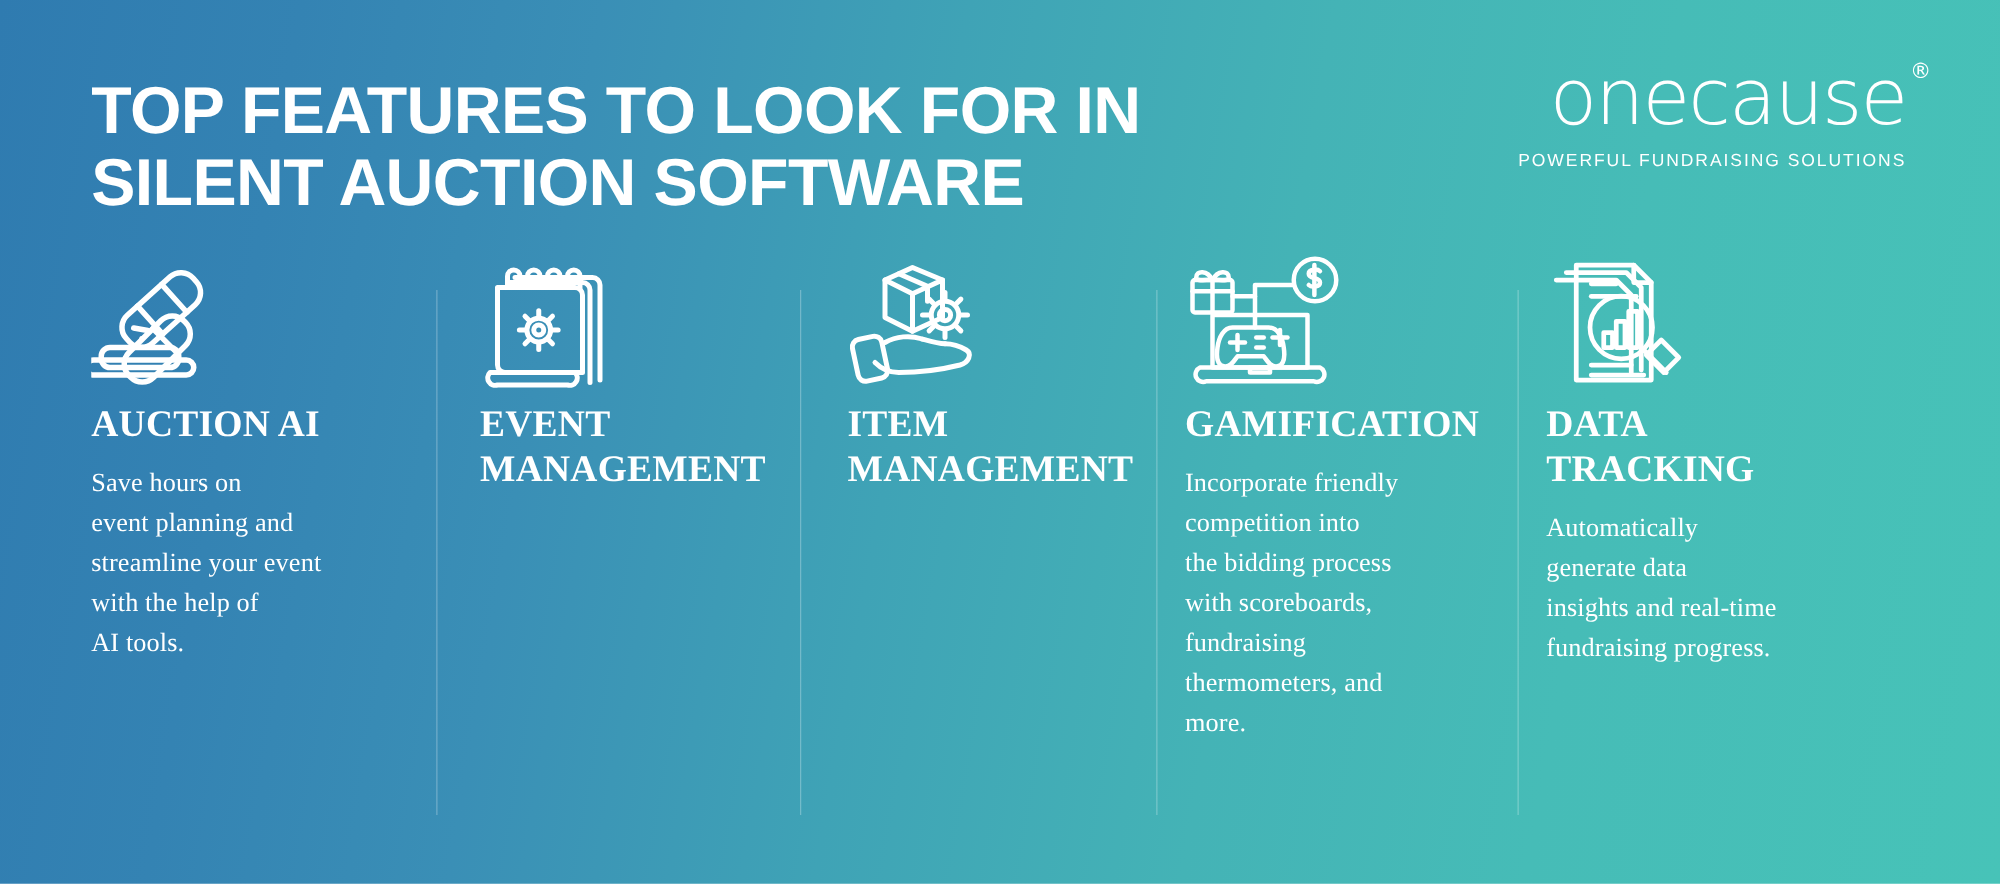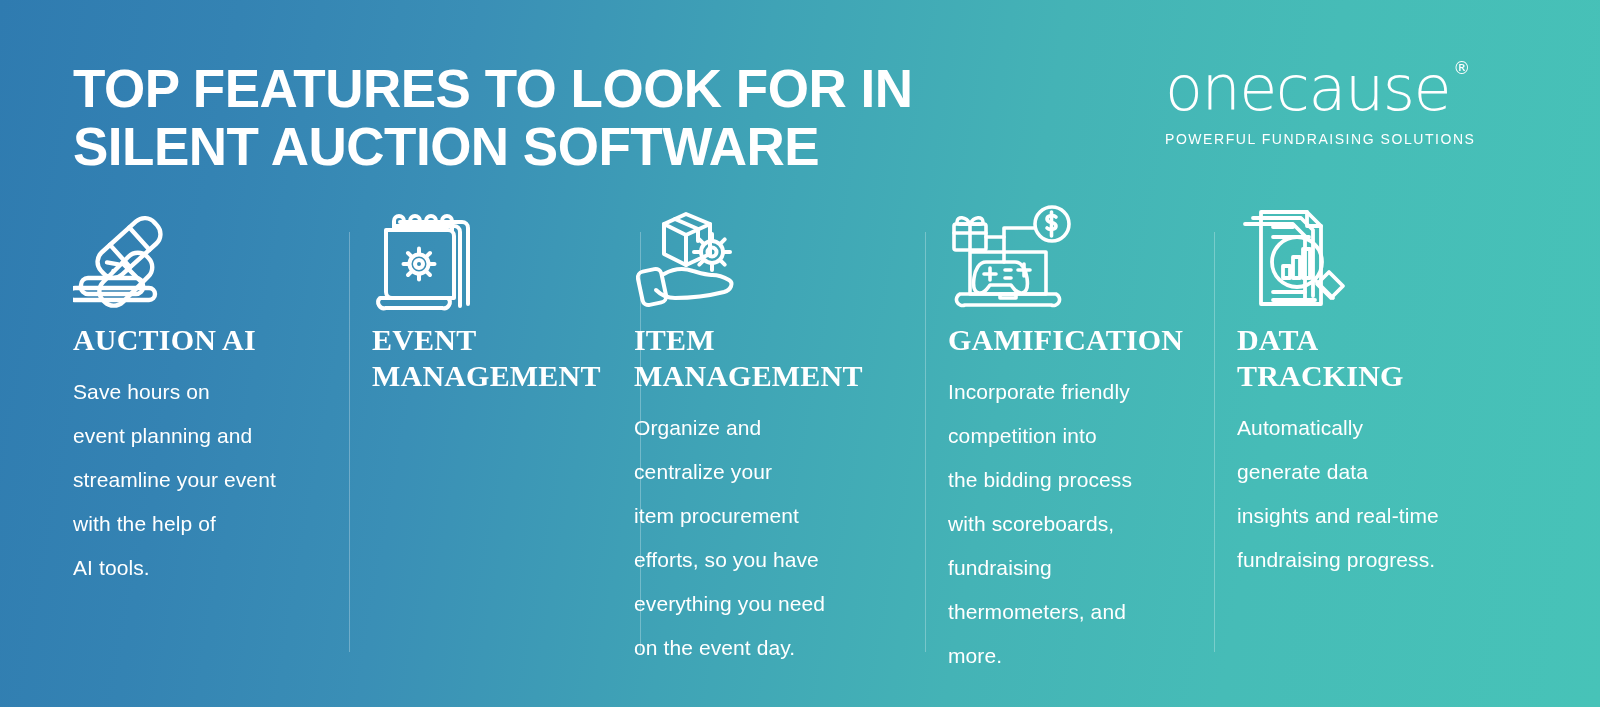--- a/index.html
+++ b/index.html
@@ -49,23 +49,23 @@
     font-size: 53px;
     line-height: 58px;
     letter-spacing: -0.5px;
     text-transform: uppercase;
     white-space: pre-line;
   }
 
   .logo-block {
     position: absolute;
     right: 75px;
-    top: 58px;
+    top: 47px;
     width: 360px;
-    text-align: left;
+    text-align: right;
   }
   .logo-word {
     position: relative;
     display: inline-block;
     color: #ffffff;
     font-family: "DejaVu Sans", sans-serif;
     font-weight: 300;
     font-size: 62px;
     line-height: 62px;
     letter-spacing: -1.5px;
@@ -99,22 +99,22 @@
     width: 1600px;
     height: 507px;
   }
 
   .feature {
     position: absolute;
     top: 0;
     width: 268px;
   }
   .feature-0 { left: 73px;   }
-  .feature-1 { left: 372px;  }
-  .feature-2 { left: 634px;  }
+  .feature-1 { left: 384px;  }
+  .feature-2 { left: 678px;  }
   .feature-3 { left: 948px;  width: 258px; }
   .feature-4 { left: 1237px; }
 
   .divider {
     position: absolute;
     top: 32px;
     width: 1px;
     height: 420px;
     background: rgba(255,255,255,0.28);
   }
@@ -138,24 +138,24 @@
     font-size: 30px;
     line-height: 36px;
     letter-spacing: 0.2px;
     text-transform: uppercase;
     white-space: pre-line;
     margin: 0 0 12px 0;
   }
 
   .feature-body {
     color: #ffffff;
-    font-family: Liberation Sans, sans-serif;
+    font-family: Liberation Serif, serif;
     font-weight: 300;
     font-size: 21px;
-    line-height: 44px;
+    line-height: 32px;
     letter-spacing: 0.1px;
     white-space: pre-line;
     margin: 0;
   }
 </style>
 </head>
 <body>
 
 <div class="infographic">
 
@@ -270,26 +270,20 @@
             </g>
           </g>
 
           <path d="M30 74c9-5 20-6 29-3 7 2 13 4 19 4"></path>
           <path d="M78 75c6 0 12 2 17 5 5 3 2 10-5 12-16 4-34 6-49 6-8 0-14-3-19-8"></path>
           <rect x="6" y="70" width="24" height="34" rx="6" transform="rotate(-12 18 87)"></rect>
         </svg>
       </div>
       <div class="feature-title">ITEM
 MANAGEMENT</div>
-      <div class="feature-body">Organize and
-centralize your
-item procurement
-efforts, so you have
-everything you need
-on the event day.</div>
     </div>
 
     <div class="feature feature-3">
       <div class="icon-wrap">
         <svg width="125" height="122" viewBox="0 0 125 122" fill="none" stroke="#ffffff" stroke-width="3.6" stroke-linecap="round" stroke-linejoin="round">
 
           <rect x="6" y="24" width="32" height="26" rx="2"></rect>
           <line x1="6" y1="33" x2="38" y2="33"></line>
           <line x1="22" y1="24" x2="22" y2="50"></line>
           <path d="M22 24c-4-8-13-8-13-2 0 3 5 2 13 2z"></path>

